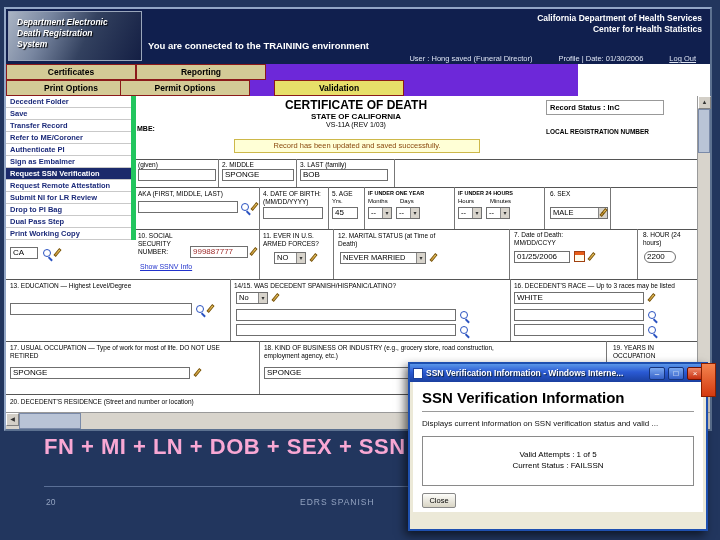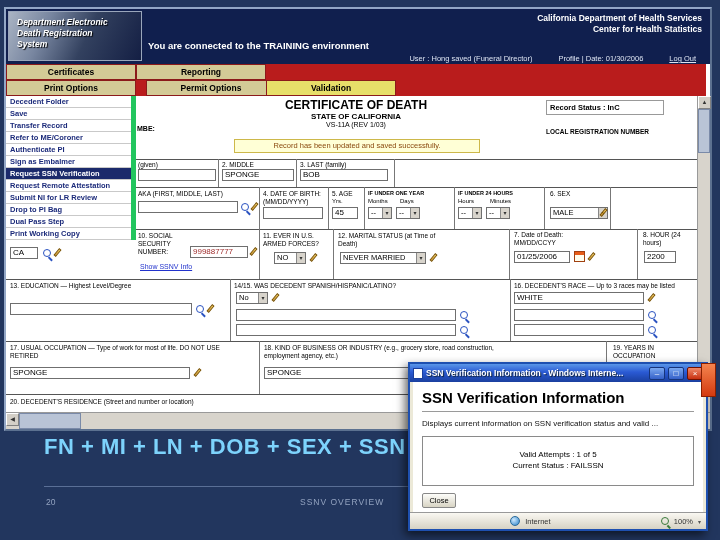--- a/index.html
+++ b/index.html
@@ -14,21 +14,21 @@
           background:linear-gradient(115deg,#aab4c4 0%,#7886a0 28%,#33415f 58%,#141f44 100%);
           color:#fff; font-style:italic; font-weight:bold; font-size:8.5px; line-height:1.3;
           padding:5px 0 0 8px; text-shadow:1px 1px 1px #000; }
   .dept { position:absolute; right:8px; top:4px; text-align:right; color:#fff; font-weight:bold;
           font-size:8.5px; line-height:1.35; }
   .training { position:absolute; left:142px; top:31px; color:#fff; font-weight:bold; font-size:9.5px; }
   .userbar { position:absolute; left:140px; right:14px; top:45px; display:flex; justify-content:flex-end;
              gap:26px; color:#dde4f2; font-size:7.5px; }
   .userbar .logout { text-decoration:underline; cursor:pointer; }
 
-  .menu-band { position:absolute; left:0; width:700px; height:16px; background:#b91c1c;padding-left:28px; }
+  .menu-band { position:absolute; left:0; width:572px; height:16px; background:#6d28d9;padding-left:28px; }
   .mbtn { position:absolute; top:0; width:130px; height:16px; background:#d3ca96; border:1px solid #8b1a1a;
           color:#000; font-weight:bold; font-size:8.5px; text-align:center; line-height:14px; cursor:pointer; }
   .mbtn.hl { background:#e7df69; }
 
   .sidebar { position:absolute; left:0; top:87px; width:130px; height:144px; background:#fff;
              border-right:5px solid #22c55e; z-index:5; }
   .side-item { height:12px; line-height:11px; font-size:7.5px; font-weight:bold; color:#1b2a7a;
                padding-left:4px; border-bottom:1px solid #c9c9c9; white-space:nowrap; overflow:hidden; cursor:pointer; }
   .side-item.active { background:#1b2a6b; color:#ffffff; }
 
@@ -94,21 +94,21 @@
   .globe { width:10px; height:10px; border-radius:50%; border:1px solid #2a6a9a;
            background:radial-gradient(circle at 35% 35%, #cfeaff, #5aa0d8 70%, #2a6a9a); }
   .zoom-mag { width:8px; height:8px; border:1.5px solid #3a7a3a; border-radius:50%; position:relative; }
   .zoom-mag::after { content:""; position:absolute; right:-3px; bottom:-3px; width:4px; height:1.5px;
                      background:#3a7a3a; transform:rotate(45deg); }
 
   .orange-block { position:absolute; left:701px; top:363px; width:15px; height:34px;
                   background:linear-gradient(180deg,#f4844e,#d43a10); border:1px solid #8a2000; z-index:30; }
 
   
-  .caption { position:absolute; left:44px; top:434px; font-weight:bold; font-size:22px; color:#7dd3fc;
+  .caption { position:absolute; left:44px; top:434px; font-weight:bold; font-size:22px; color:#f9a8d4;
              letter-spacing:0.5px; }
   .divider { position:absolute; left:44px; top:486px; width:376px; height:1px; background:#5a6f96; }
   .pagenum { position:absolute; left:46px; top:497px; font-size:8.5px; color:#93a3c0; }
   .footer-title { position:absolute; left:300px; top:497px; font-size:8.5px; color:#93a3c0; letter-spacing:1px; }
 </style>
 </head>
 <body>
 
 <div class="slide">
 
@@ -131,22 +131,22 @@
         <span class="logout">Log Out</span>
       </div>
     </div>
 
     <div class="menu-band" style="top:55px;">
       <div class="mbtn" style="left:0;">Certificates</div>
       <div class="mbtn" style="left:130px;">Reporting</div>
     </div>
     <div class="menu-band" style="top:71px;">
       <div class="mbtn" style="left:0;">Print Options</div>
-      <div class="mbtn" style="left:140px;">Permit Options</div>
-      <div class="mbtn hl" style="left:260px;">Validation</div>
+      <div class="mbtn" style="left:114px;">Permit Options</div>
+      <div class="mbtn hl" style="left:268px;">Validation</div>
     </div>
 
     <div class="form">
       <div class="title-box">CERTIFICATE OF DEATH</div>
       <div class="sub1">STATE OF CALIFORNIA</div>
       <div class="sub2">VS-11A (REV 1/03)</div>
       <div class="rec-status">Record Status : InC</div>
       <div class="lbl bb" style="left:540px;top:32px;">LOCAL REGISTRATION NUMBER</div>
       <div class="lbl bb" style="left:131px;top:29px;font-size:7px;">MBE:</div>
       <div class="save-msg">Record has been updated and saved successfully.</div>
@@ -214,21 +214,21 @@
       <div class="lbl" style="left:332px;top:136px;width:112px;">12. MARITAL STATUS (at Time of Death)</div>
       <div class="sel" style="left:334px;top:156px;width:86px;"><span>NEVER MARRIED</span><span class="dd">▾</span></div>
       <div class="ic-pencil" style="left:426px;top:157px;"></div>
       <div class="lbl" style="left:508px;top:135px;">7. Date of Death:</div>
       <div class="lbl" style="left:508px;top:143px;">MM/DD/CCYY</div>
       <div class="inp" style="left:508px;top:155px;width:56px;">01/25/2006</div>
       <div class="ic-cal" style="left:568px;top:155px;"></div>
       <div class="ic-pencil" style="left:584px;top:156px;"></div>
       <div class="lbl" style="left:637px;top:135px;">8. HOUR (24</div>
       <div class="lbl" style="left:637px;top:143px;">hours)</div>
-      <div class="inp" style="left:638px;top:155px;width:32px;">2200</div>
+      <div class="inp" style="left:638px;top:155px;width:32px;border-radius:6px;">2200</div>
 
       <div class="vl" style="left:224px;top:183px;height:62px;"></div>
       <div class="vl" style="left:504px;top:183px;height:62px;"></div>
       <div class="lbl" style="left:4px;top:186px;width:210px;">13. EDUCATION — Highest Level/Degree</div>
       <div class="inp" style="left:4px;top:207px;width:182px;"></div>
       <div class="ic-mag" style="left:190px;top:209px;"></div>
       <div class="ic-pencil" style="left:203px;top:208px;"></div>
       <div class="lbl" style="left:228px;top:186px;width:270px;">14/15. WAS DECEDENT SPANISH/HISPANIC/LATINO?</div>
       <div class="sel" style="left:230px;top:196px;width:32px;"><span>No</span><span class="dd">▾</span></div>
       <div class="ic-pencil" style="left:268px;top:197px;"></div>
@@ -293,30 +293,21 @@
     </div>
     <div class="pbody">
       <div class="pheading">SSN Verification Information</div>
       <div class="pdesc">Displays current information on SSN verification status and valid ...</div>
       <div class="pinfo">
         <div>Valid Attempts : 1 of 5</div>
         <div>Current Status : FAILSSN</div>
       </div>
       <div class="pclose">Close</div>
     </div>
-    <div class="pstatus">
-      <span style="flex:0.9;"></span>
-      <span class="globe"></span>
-      <span>Internet</span>
-      <span style="flex:1;"></span>
-      <span class="zoom-mag"></span>
-      <span>100%</span>
-      <span style="font-size:6px;color:#555;">▾</span>
-    </div>
   </div>
 
   <div class="orange-block"></div>
 
   <div class="caption">FN + MI + LN + DOB + SEX + SSN</div>
   <div class="divider"></div>
   <div class="pagenum">20</div>
-  <div class="footer-title">SSNV OVERVIEW</div>
+  <div class="footer-title">EDRS SPANISH</div>
 </div>
 
 </body></html>

